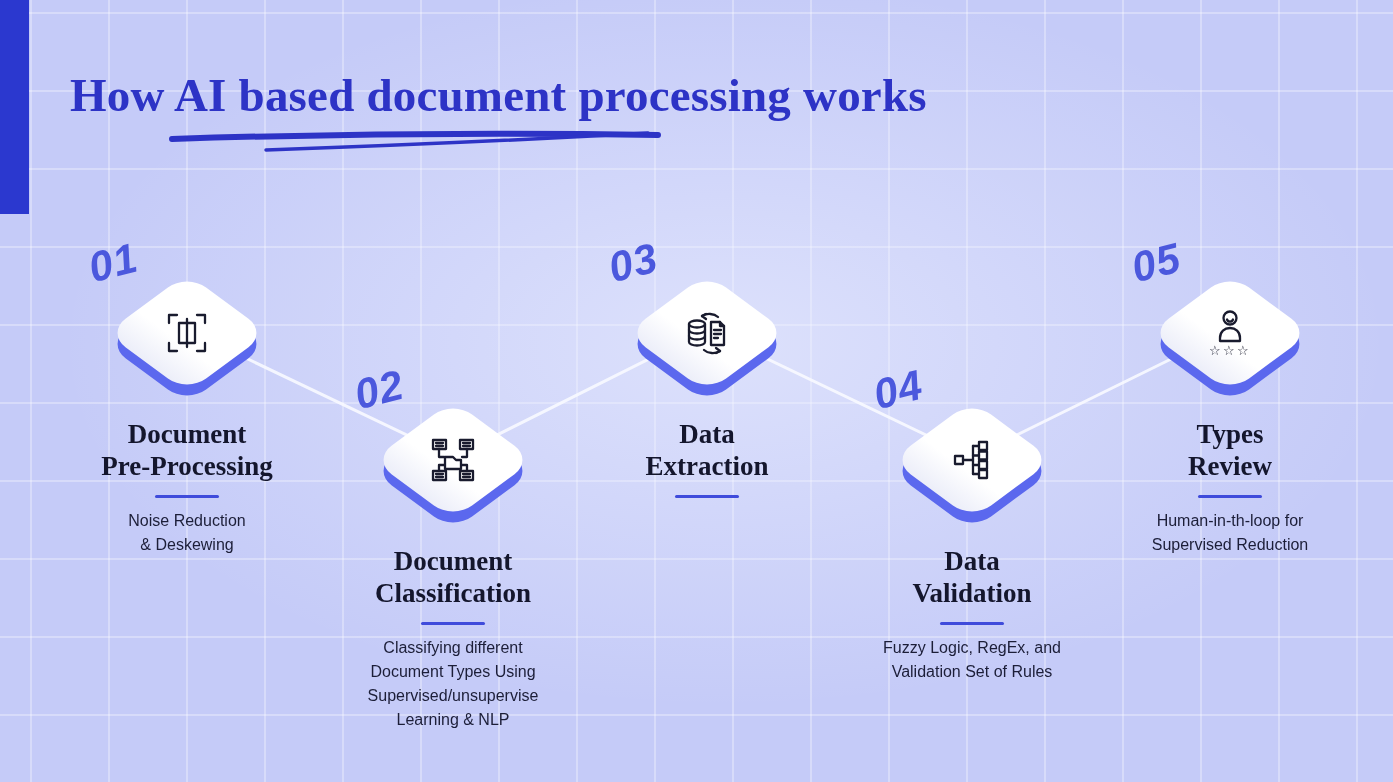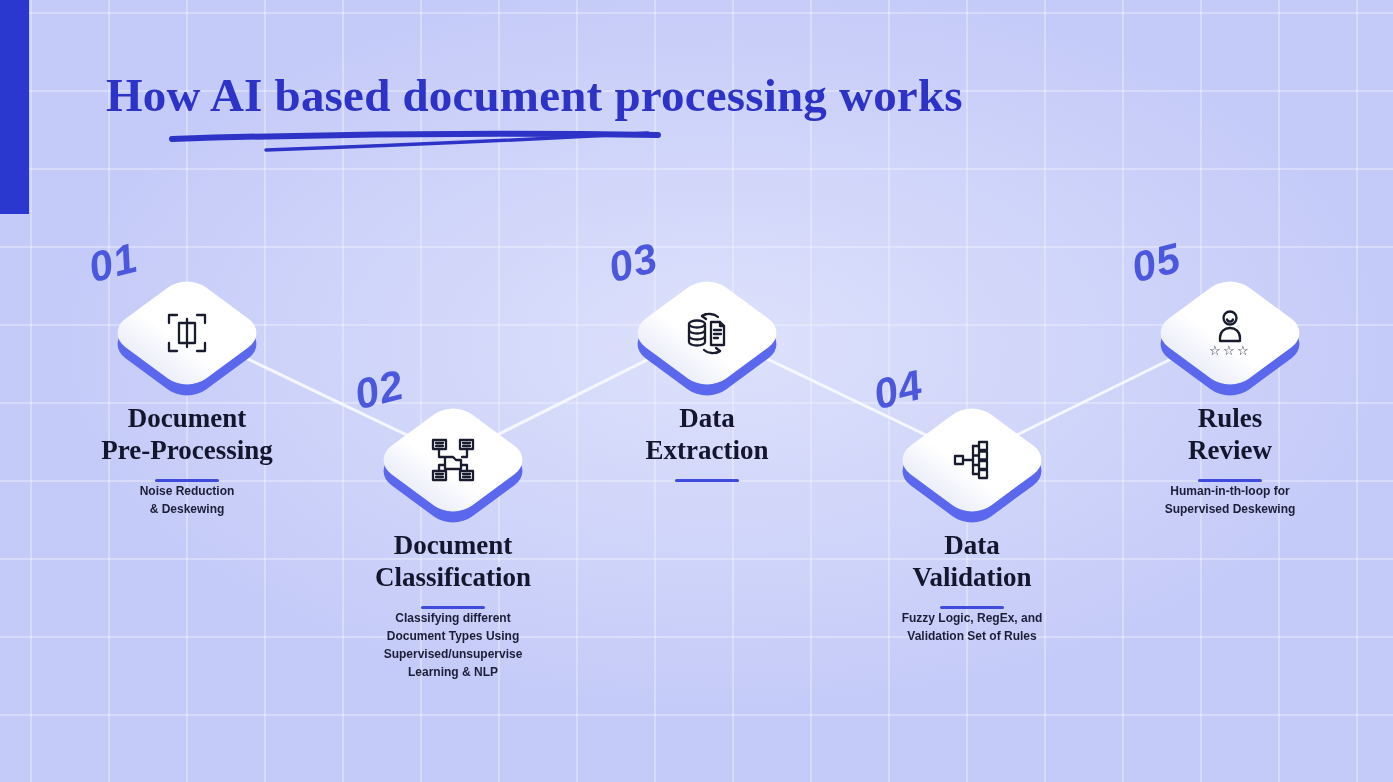--- a/index.html
+++ b/index.html
@@ -24,21 +24,20 @@
     background:#2b38cf;
   }
 
   .main-title {
     position:absolute; left:70px; top:68px;
     font-family:"Liberation Serif", serif;
     font-weight:700; font-size:47px;
     letter-spacing:0.2px;
     color:#2d33c6;
     white-space:nowrap;
-    margin-left:36px;
   }
   .title-swoosh { position:absolute; left:168px; top:124px; }
 
   .connector-svg { position:absolute; left:0; top:0; }
 
   .step { position:absolute; width:280px; display:flex; flex-direction:column; align-items:center; }
   .step-1 { left:47px;   top:243px; }
   .step-2 { left:313px;  top:370px; }
   .step-3 { left:567px;  top:243px; }
   .step-4 { left:832px;  top:370px; }
@@ -66,34 +65,35 @@
   .diamond-face {
     background:linear-gradient(180deg,#ffffff 62%,#eceef9 100%);
     transform:translate(-50%,-50%) scaleY(0.74) rotate(45deg);
   }
   .diamond-icon {
     position:absolute; inset:0;
     display:flex; align-items:center; justify-content:center;
   }
 
   .step-title {
+    margin-top:16px;
     font-family:"Liberation Serif", serif;
     font-weight:700; font-size:27px; line-height:1.17;
     color:#14162d; text-align:center;
     white-space:pre-line;
   }
   .step-underline {
     width:64px; height:3px; margin-top:13px;
     background:#3f4bdb; border-radius:2px;
   }
   .step-desc {
-    font-size:12px; line-height:1.5;
+    margin-top:11px;
+    font-size:16px; line-height:1.5;
     color:#1c1e38; text-align:center;
     white-space:pre-line;
-    font-weight:bold;
   }
 
   svg .ln { stroke:#191b2e; stroke-width:2.3; fill:none; stroke-linecap:round; stroke-linejoin:round; }
 </style>
 </head>
 <body>
 
 <div class="canvas">
 
   <svg class="connector-svg" width="1393" height="782">
@@ -223,20 +223,20 @@
         <svg width="48" height="50" viewBox="0 0 48 50">
           <circle class="ln" cx="24" cy="10" r="6.5"></circle>
           <path class="ln" d="M21,11.5 a3.2,3.2 0 0 0 6,0"></path>
           <path class="ln" d="M14,33 v-3 c0,-6.5 4.5,-10 10,-10 c5.5,0 10,3.5 10,10 v3 z"></path>
           <text x="3" y="47" font-size="13" font-family="DejaVu Sans" fill="#191b2e">☆</text>
           <text x="17" y="47" font-size="13" font-family="DejaVu Sans" fill="#191b2e">☆</text>
           <text x="31" y="47" font-size="13" font-family="DejaVu Sans" fill="#191b2e">☆</text>
         </svg>
       </div>
     </div>
-    <div class="step-title">Rules
+    <div class="step-title">Types
 Review</div>
     <div class="step-underline"></div>
     <div class="step-desc">Human-in-th-loop for
-Supervised Deskewing</div>
+Supervised Reduction</div>
   </div>
 
 </div>
 
 </body></html>

